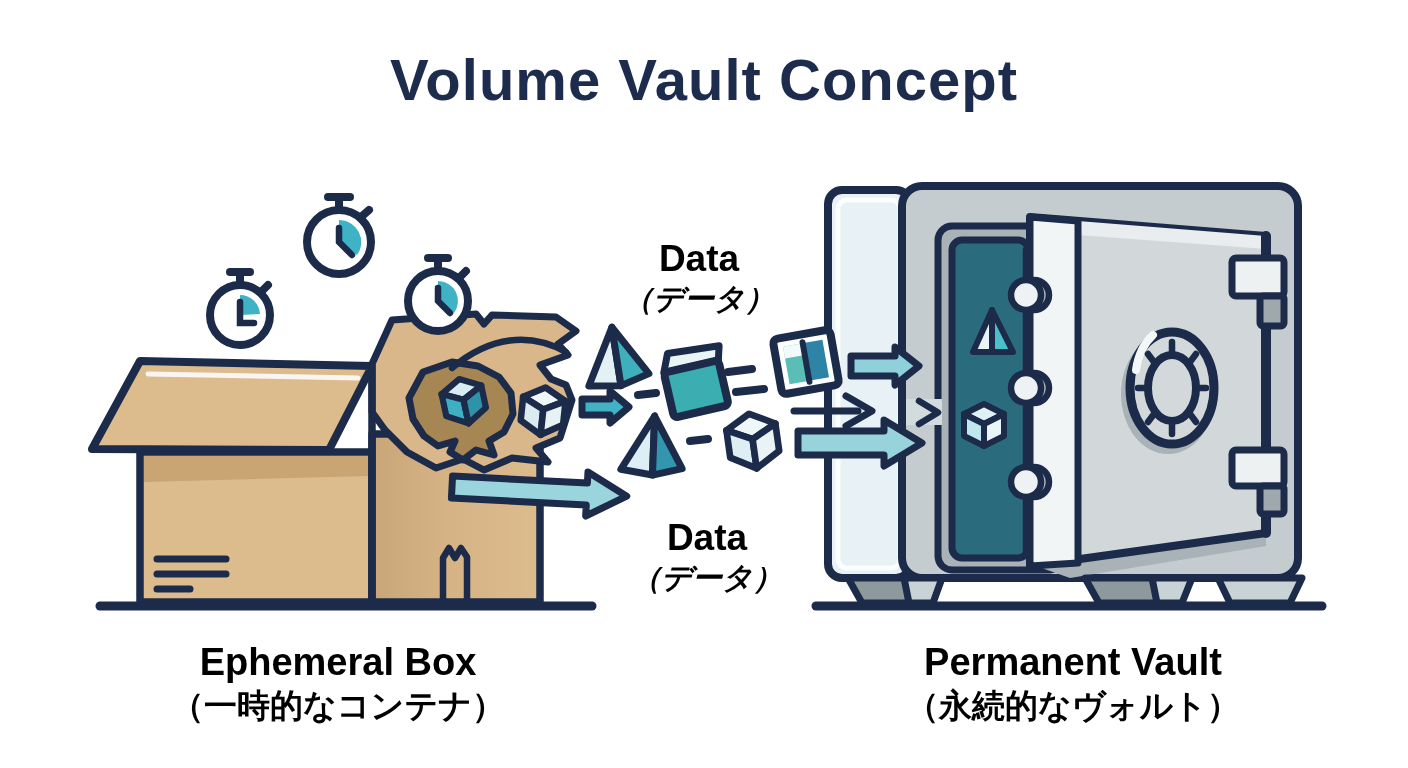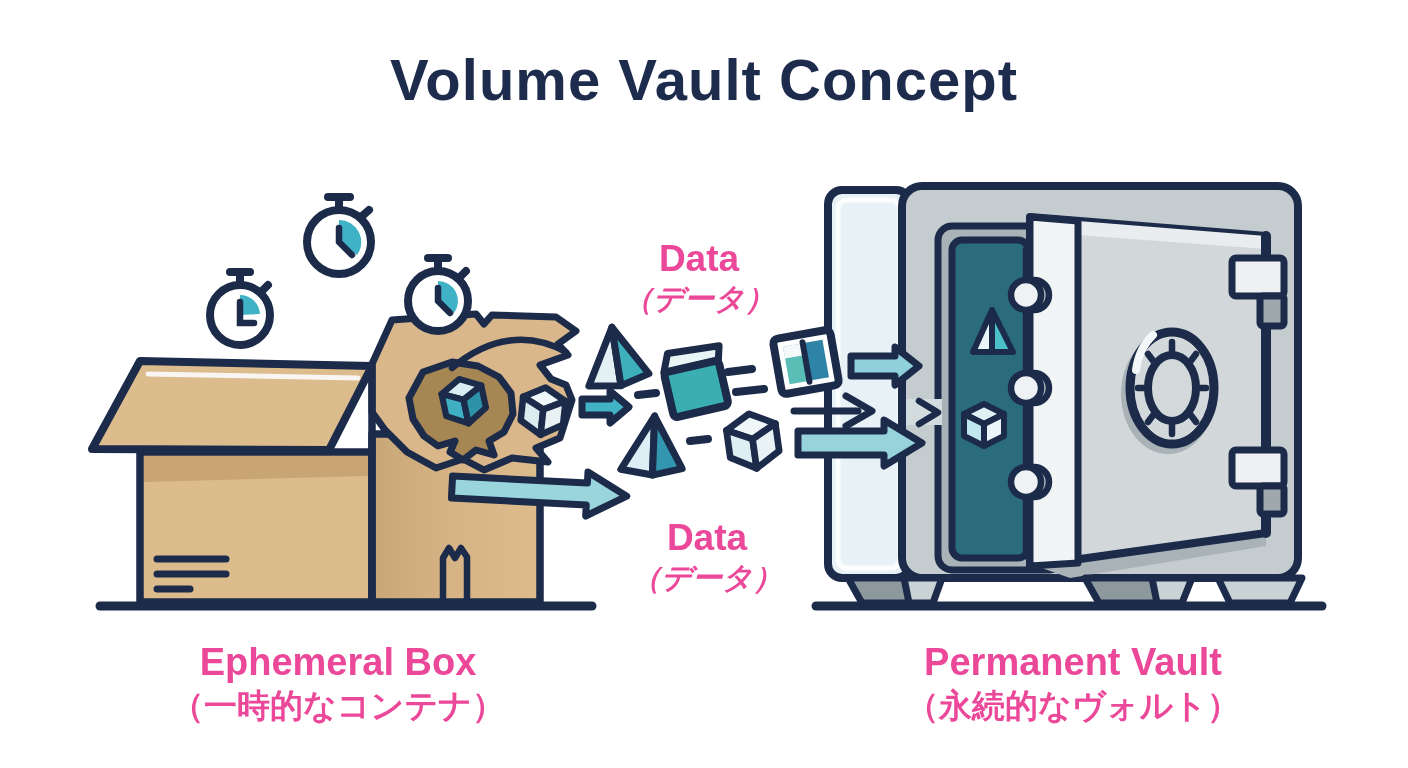--- a/index.html
+++ b/index.html
@@ -1,19 +1,19 @@
 <!DOCTYPE html>
 <html><head>
 <meta charset="utf-8">
 <style>
   html,body{margin:0;padding:0;background:#ffffff;}
   body{width:1408px;height:768px;overflow:hidden;font-family:"Liberation Sans",sans-serif;}
   .stage{position:relative;width:1228px;height:768px;background:#ffffff;}
   .stage svg{position:absolute;left:0;top:0;}
-  .lbl{position:absolute;transform:translateX(-50%);text-align:center;color:#ec4899;font-weight:bold;line-height:1.12;white-space:nowrap;}
+  .lbl{position:absolute;transform:translateX(-50%);text-align:center;color:#000000;font-weight:bold;line-height:1.12;white-space:nowrap;}
   .title{font-size:58px;letter-spacing:1px;color:#1D2B4D;}
   .datalbl .en{display:block;font-size:37px;}
   .datalbl .ja{display:block;font-size:30px;margin-top:3px;font-style:italic;}
   .caption .en{display:block;font-size:38px;}
   .caption .ja{display:block;font-size:33px;margin-top:4px;}
 </style>
 </head>
 <body>
 
 <div class="stage">

